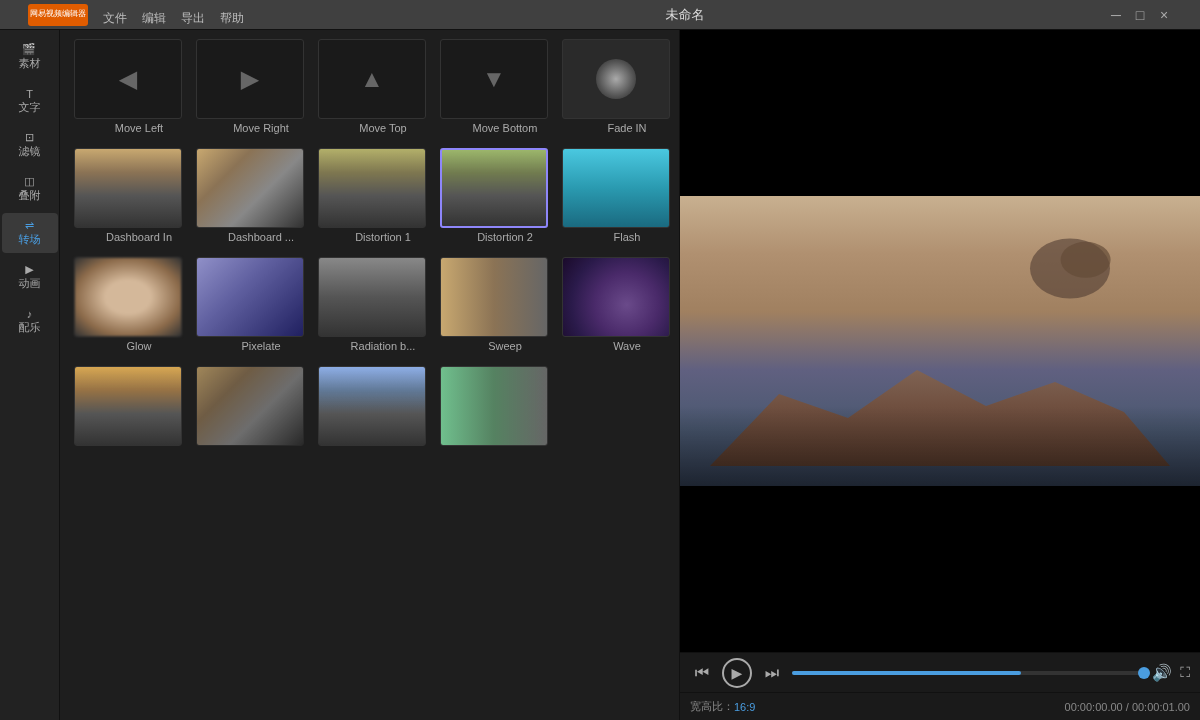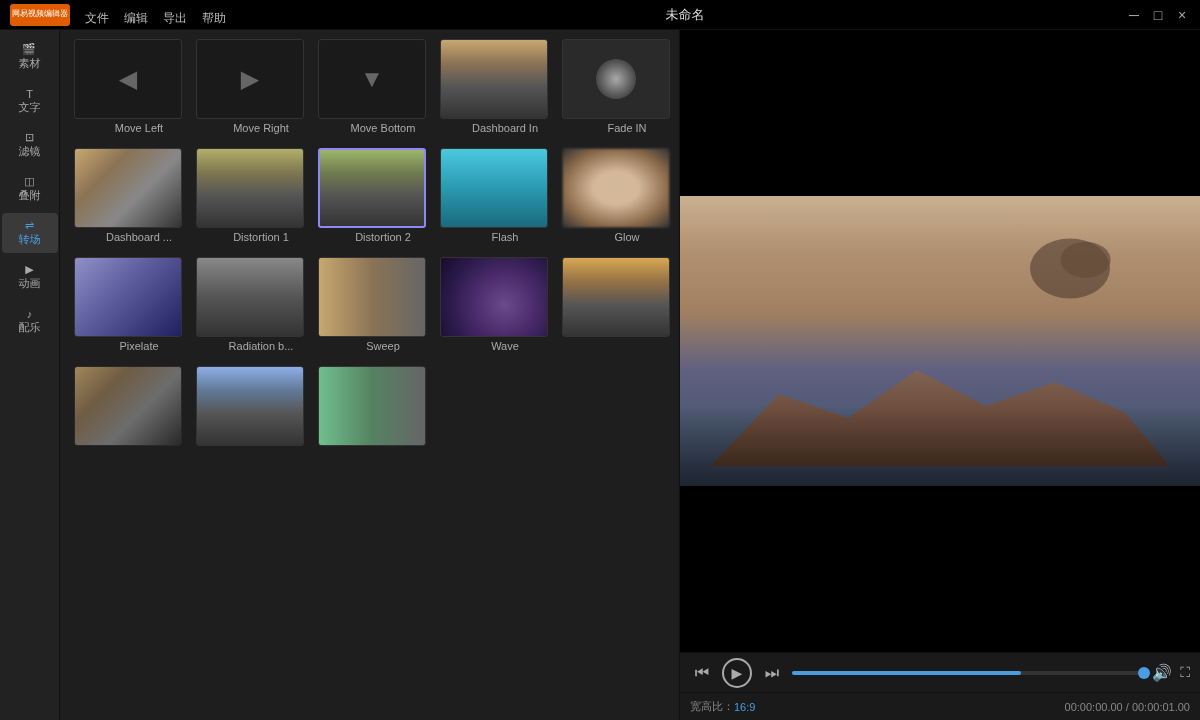--- a/index.html
+++ b/index.html
@@ -1,19 +1,19 @@
 <!DOCTYPE html>
 <html><head>
   <meta charset="utf-8">
   <style>
     * { margin: 0; padding: 0; box-sizing: border-box; }
     body { width: 1200px; height: 720px; background: #1a1a1a; font-family: 'Microsoft YaHei', Arial, sans-serif; overflow: hidden; color: #ccc; font-size: 12px; }
 
     
-    .titlebar { height: 30px; background: #000000; display: flex; align-items: center; justify-content: space-between; padding: 0 10px; border-bottom: 1px solid #111; }
+    .titlebar { height: 30px; background: #404040; display: flex; align-items: center; justify-content: space-between; padding: 0 28px; border-bottom: 1px solid #111; }
     .titlebar-left { display: flex; align-items: center; gap: 15px; }
     .titlebar-logo { width: 60px; height: 22px; background: #e05c00; border-radius: 3px; display: flex; align-items: center; justify-content: center; font-size: 9px; color: white; }
     .titlebar-menu { display: flex; gap: 15px; font-size: 12px; color: #bbb; margin-top: 8px; }
     .titlebar-menu span { cursor: pointer; }
     .titlebar-title { font-size: 13px; color: #ddd; margin-left: 18px; }
     .titlebar-controls { display: flex; gap: 8px; }
     .titlebar-controls span { width: 16px; height: 16px; display: flex; align-items: center; justify-content: center; cursor: pointer; color: #aaa; font-size: 14px; }
 
     
     .main-layout { display: flex; height: 690px; }
@@ -136,33 +136,37 @@
 
       <div class="effect-item">
         <div class="effect-thumb thumb-dark arrow-left"></div>
         <span class="effect-label">Move Left</span>
       </div>
       <div class="effect-item">
         <div class="effect-thumb thumb-dark arrow-right"></div>
         <span class="effect-label">Move Right</span>
       </div>
       <div class="effect-item">
+        <div class="effect-thumb thumb-dark arrow-up"></div>
+        <span class="effect-label">Move Top</span>
+      </div>
+      <div class="effect-item">
         <div class="effect-thumb thumb-dark arrow-down"></div>
         <span class="effect-label">Move Bottom</span>
       </div>
-      <div class="effect-item">
-        <div class="effect-thumb thumb-road"></div>
-        <span class="effect-label">Dashboard In</span>
-      </div>
-
       <div class="effect-item">
         <div class="effect-thumb thumb-fade">
           <div class="thumb-fade-icon"></div>
         </div>
         <span class="effect-label">Fade IN</span>
+      </div>
+
+      <div class="effect-item">
+        <div class="effect-thumb thumb-road"></div>
+        <span class="effect-label">Dashboard In</span>
       </div>
       <div class="effect-item">
         <div class="effect-thumb thumb-road2"></div>
         <span class="effect-label">Dashboard ...</span>
       </div>
       <div class="effect-item">
         <div class="effect-thumb thumb-road" style="filter:hue-rotate(20deg);"></div>
         <span class="effect-label">Distortion 1</span>
       </div>
       <div class="effect-item">

